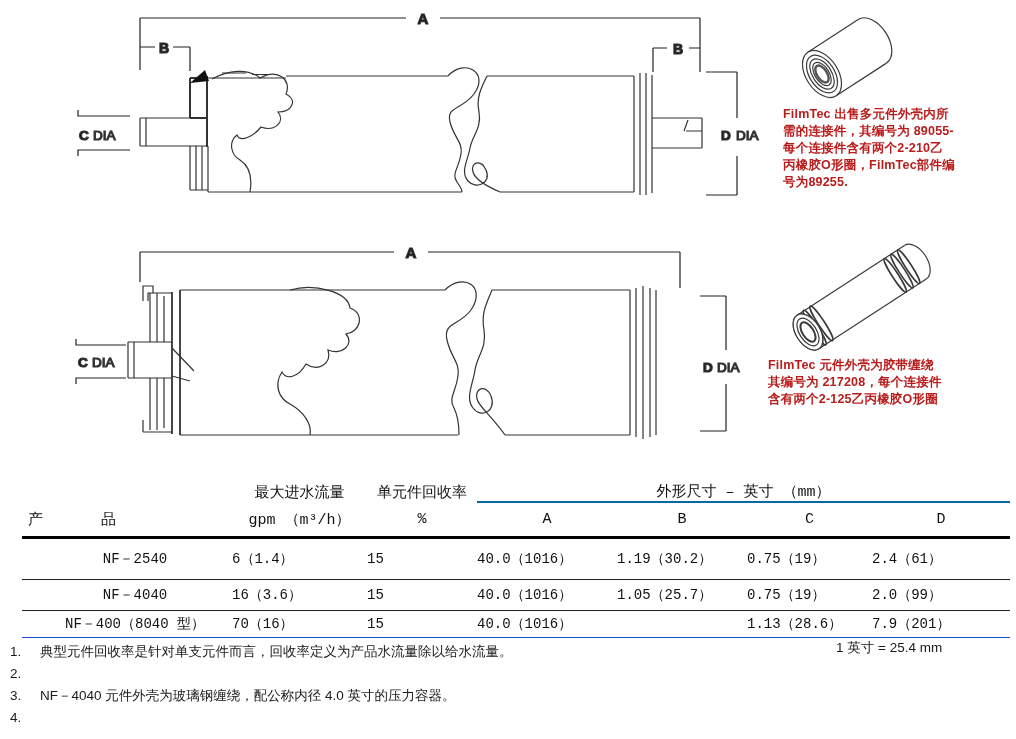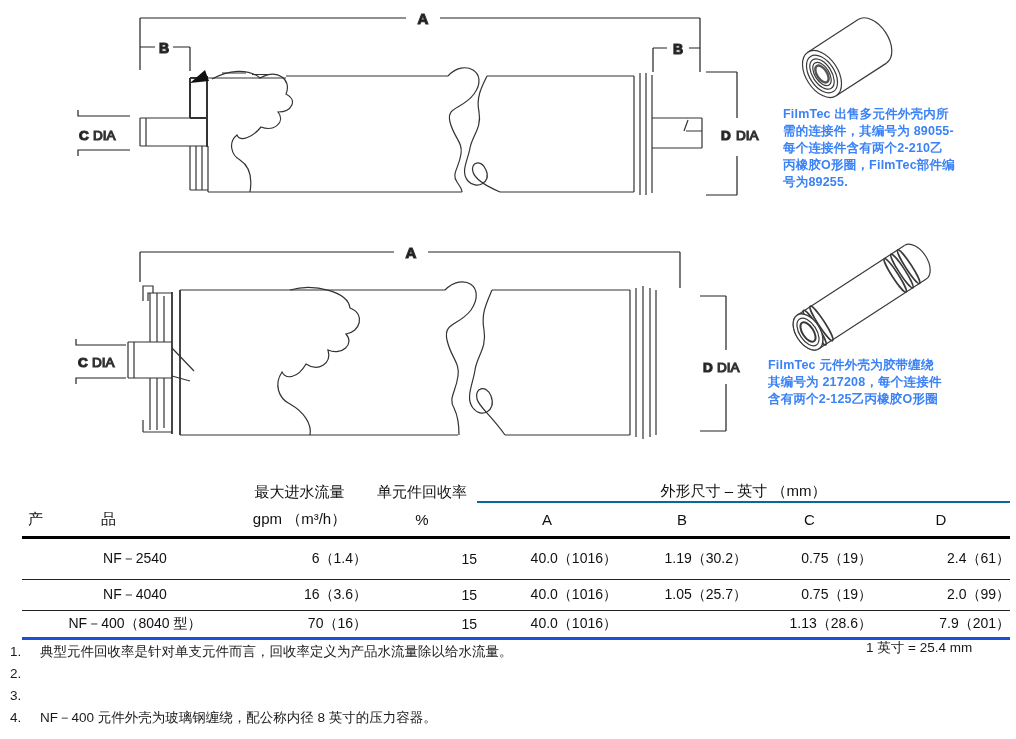--- a/index.html
+++ b/index.html
@@ -4,41 +4,41 @@
 <style>
   html,body{margin:0;padding:0;background:#fff;}
   .page{position:relative;width:1016px;height:739px;background:#fff;overflow:hidden;
         font-family:"Liberation Sans",sans-serif;color:#111;}
   svg.diagram{position:absolute;left:0;top:0;}
   svg text{font-family:"Liberation Sans",sans-serif;}
   .dim{font-weight:bold;font-size:15px;fill:#111;}
   .dimB{font-weight:bold;font-size:14px;fill:#111;}
   .dimletter{font-weight:bold;font-size:13.5px;fill:#111;}
   .dimword{font-weight:normal;font-size:13.5px;fill:#222;}
-  .note{position:absolute;font-size:12.5px;line-height:17px;color:#3b82f6;font-weight:600;
+  .note{position:absolute;font-size:12.5px;line-height:17px;color:#b91c1c;font-weight:600;
         letter-spacing:.2px;white-space:nowrap;}
   table.spec{position:absolute;left:22px;top:470px;border-collapse:collapse;table-layout:fixed;
              width:988px;}
-  table.spec th,table.spec td{padding:0;margin:0;font-weight:normal;}
+  table.spec th,table.spec td{padding:0;margin:0;font-weight:normal;font-family:Liberation Mono, monospace;}
   .h1row th{font-size:15px;font-weight:bold;height:31px;vertical-align:bottom;padding-bottom:2px;}
   .h1row .dims-span{border-bottom:2px solid #0369a1;text-align:center;}
   .h2row th{font-size:15px;font-weight:bold;height:33px;vertical-align:middle;
             border-bottom:3px solid #000;text-align:center;}
   .h2row th.prod, .h1row th.prod{text-align:left;}
   .prod-inner{display:flex;padding-left:6px;}
   .prod-inner span:last-child{margin-left:58px;}
-  tbody td{font-size:14px;text-align:right;border-bottom:1px solid #222;height:30px;
+  tbody td{font-size:14px;text-align:left;border-bottom:1px solid #222;height:30px;
            vertical-align:middle;}
   tbody tr.r1 td{height:40px;}
-  tbody tr.r3 td{height:26px;border-bottom:3px solid #1d4ed8;}
+  tbody tr.r3 td{height:26px;border-bottom:1px solid #1d4ed8;}
   tbody td.prod{text-align:center;padding-left:16px;}
   .footnotes{position:absolute;left:10px;top:641px;font-size:13.5px;color:#1a1a1a;}
   .fn{display:flex;line-height:22px;}
   .fn-num{width:30px;flex:0 0 30px;}
-  .unit-note{position:absolute;left:836px;top:639px;font-size:13.5px;color:#1a1a1a;margin-left:30px;}
+  .unit-note{position:absolute;left:836px;top:639px;font-size:13.5px;color:#1a1a1a;}
 </style>
 </head>
 <body>
 
 <div class="page">
 
   <svg class="diagram" width="1016" height="462" viewBox="0 0 1016 462">
 
     <g stroke="#333" fill="none" stroke-width="1.2">
 
@@ -243,22 +243,22 @@
   <div class="footnotes">
     <div class="fn">
       <span class="fn-num">1.</span>
       <span>典型元件回收率是针对单支元件而言，回收率定义为产品水流量除以给水流量。</span>
     </div>
     <div class="fn">
       <span class="fn-num">2.</span>
     </div>
     <div class="fn">
       <span class="fn-num">3.</span>
+      <span>NF－4040 元件外壳为玻璃钢缠绕，配公称内径 4.0 英寸的压力容器。</span>
     </div>
     <div class="fn">
       <span class="fn-num">4.</span>
-      <span>NF－400 元件外壳为玻璃钢缠绕，配公称内径 8 英寸的压力容器。</span>
     </div>
   </div>
 
   <div class="unit-note">1 英寸 = 25.4 mm</div>
 
 </div>
 
 </body></html>

